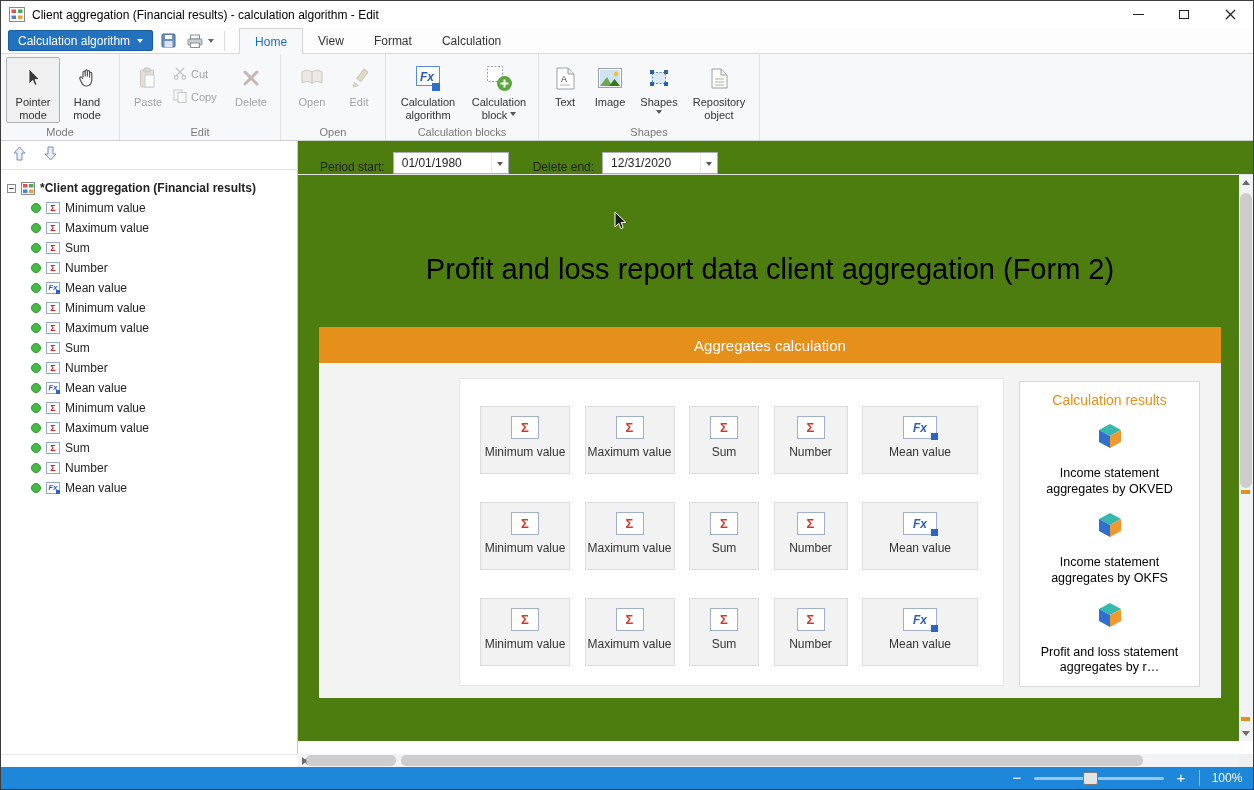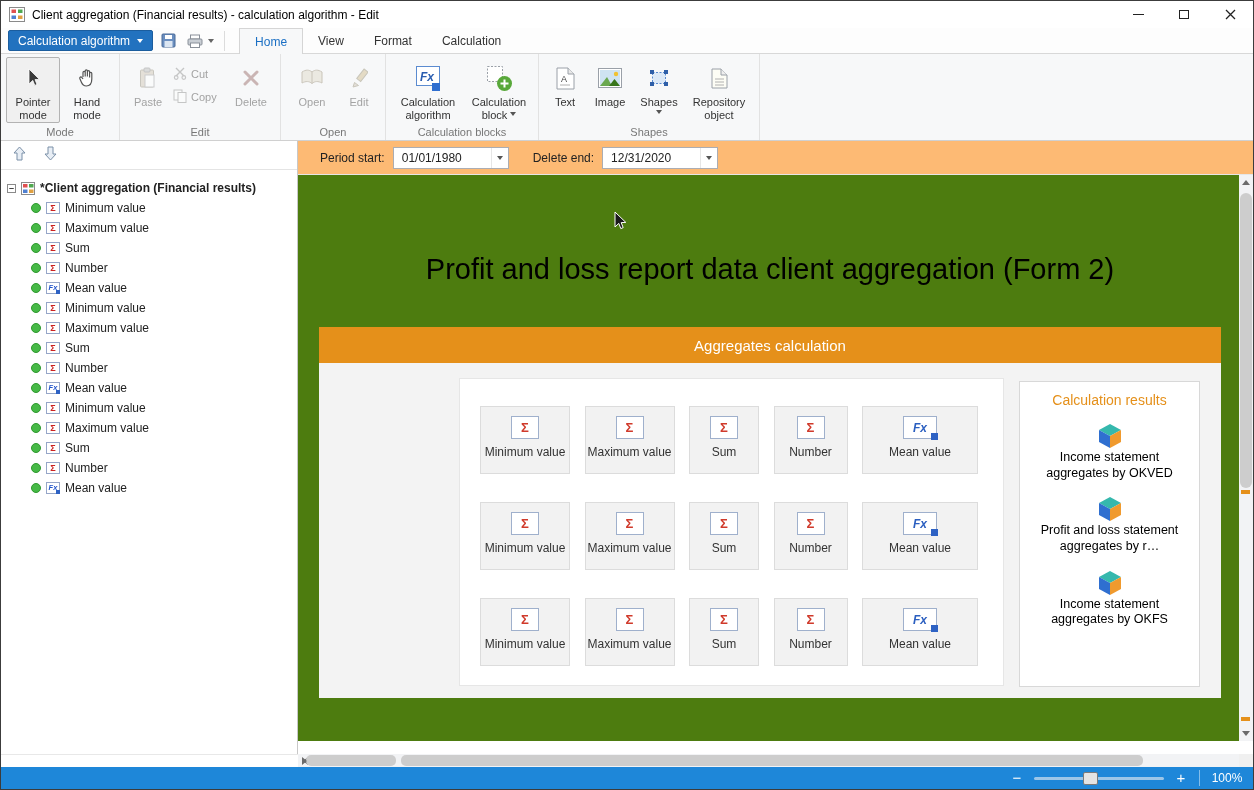--- a/index.html
+++ b/index.html
@@ -50,21 +50,21 @@
   .tree { padding:8px 4px 0 6px; overflow:hidden; }
   .tree-root { display:flex; align-items:center; gap:5px; height:20px; font-weight:bold; }
   .expander { width:9px; height:9px; border:1px solid #8a8a8a; background:#fff; display:flex; align-items:center; justify-content:center; font-size:9px; line-height:7px; color:#333; }
   .tree-item { display:flex; align-items:center; gap:5px; height:20px; padding-left:24px; }
   .dot { width:10px; height:10px; border-radius:50%; background:#46b946; border:1px solid #2f9a2f; }
   .mini { width:14px; height:12px; background:#fff; border:1px solid #96a6c8; font-size:9px; font-weight:bold; color:#cc2222; display:flex; align-items:center; justify-content:center; line-height:1; position:relative; }
   .mini.fx { color:#2255cc; font-style:italic; font-size:7.5px; }
   .mini.fx::after { content:""; position:absolute; right:-1px; bottom:-1px; width:4px; height:4px; background:#2e62c4; }
 
   .main { position:relative; flex:1; }
-  .period-bar { position:absolute; top:0; left:0; right:0; height:34px; background:#fdba74; border-bottom:1px solid #e6e6e6; display:flex; align-items:center; padding-left:22px; }
+  .period-bar { position:absolute; top:0; left:0; right:0; height:34px; background:#4d7c0f; border-bottom:1px solid #e6e6e6; display:flex; align-items:flex-end; padding-left:22px; }
   .plabel { font-size:12px; color:#222; }
   .combo { width:116px; height:22px; background:#fff; border:1px solid #abadb3; display:flex; align-items:center; margin-left:8px; }
   .combo .val { flex:1; padding-left:8px; font-size:12px; }
   .combo .cbtn { width:17px; height:100%; display:flex; align-items:center; justify-content:center; color:#555; border-left:1px solid #e6e6e6; }
   .gap24 { width:24px; }
 
   .canvas { position:absolute; top:34px; left:0; right:14px; bottom:13px; background:#4d7c0f; overflow:hidden; }
   .cwrap { position:absolute; left:21px; top:0; width:902px; }
   .ctitle { margin-top:78px; text-align:center; font-size:29px; color:#000; }
   .cheader { margin-top:41px; height:36px; background:#E5901A; color:#fff; display:flex; align-items:center; justify-content:center; font-size:15px; }
@@ -74,21 +74,21 @@
   .midpanel { position:absolute; left:140px; top:15px; width:545px; height:308px; background:#fff; border:1px solid #e6e6e6; padding-top:27px; }
   .crow { display:flex; justify-content:space-between; height:68px; margin:0 25px 28px 20px; }
   .cblock { background:#f2f2f2; border:1px solid #dcdcdc; display:flex; flex-direction:column; align-items:center; }
   .bicon { margin-top:9px; width:28px; height:23px; background:#fff; border:1px solid #9FB0CC; color:#D03A2B; font-weight:bold; font-size:13px; display:flex; align-items:center; justify-content:center; position:relative; }
   .bicon.fxi { width:34px; color:#2b5fc0; font-style:italic; font-size:12px; }
   .bicon.fxi::after { content:""; position:absolute; right:-2px; bottom:-2px; width:7px; height:7px; background:#2e62c4; }
   .bl { margin-top:6px; font-size:12px; color:#333; }
   .results { position:absolute; left:700px; top:18px; width:181px; height:306px; background:#fff; border:1px solid #d8d8d8; display:flex; flex-direction:column; align-items:center; padding-top:10px; }
   .rtitle { color:#E5901A; font-weight:normal; font-size:14px; }
   .ritem { margin-top:14px; display:flex; flex-direction:column; align-items:center; }
-  .rlabel { margin-top:0; width:140px; text-align:center; font-size:12.5px; line-height:1.25; color:#000; }
+  .rlabel { margin-top:16px; width:140px; text-align:center; font-size:12.5px; line-height:1.25; color:#000; }
 
   
   .mcursor { position:absolute; left:316px; top:36px; }
 
   
   .vscroll { position:absolute; top:34px; right:0; width:14px; bottom:13px; background:#f2f3f5; }
   .sbtn { position:absolute; left:0; right:0; height:14px; display:flex; align-items:center; justify-content:center; }
   .tri-up { width:0;height:0;border:4px solid transparent;border-bottom:5px solid #6b6b6b; margin-top:-3px;}
   .tri-down { width:0;height:0;border:4px solid transparent;border-top:5px solid #6b6b6b; margin-top:3px;}
   .tri-left { width:0;height:0;border:4px solid transparent;border-right:5px solid #6b6b6b; margin-left:-3px;}
@@ -560,29 +560,29 @@
                     <polygon points="24,8 13,14 13,26 24,20" fill="#f09a2e"></polygon>
                   </svg>
                 <div class="rlabel">Income statement aggregates by OKVED</div>
               </div>
               <div class="ritem">
                 <svg width="26" height="28">
                     <polygon points="13,2 24,8 13,14 2,8" fill="#35b8ad"></polygon>
                     <polygon points="2,8 13,14 13,26 2,20" fill="#2f6fd0"></polygon>
                     <polygon points="24,8 13,14 13,26 24,20" fill="#f09a2e"></polygon>
                   </svg>
-                <div class="rlabel">Profit and loss statement aggregates by r…</div>
+                <div class="rlabel">Income statement aggregates by OKFS</div>
               </div>
               <div class="ritem">
                 <svg width="26" height="28">
                     <polygon points="13,2 24,8 13,14 2,8" fill="#35b8ad"></polygon>
                     <polygon points="2,8 13,14 13,26 2,20" fill="#2f6fd0"></polygon>
                     <polygon points="24,8 13,14 13,26 24,20" fill="#f09a2e"></polygon>
                   </svg>
-                <div class="rlabel">Income statement aggregates by OKFS</div>
+                <div class="rlabel">Profit and loss statement aggregates by r…</div>
               </div>
             </div>
 
           </div>
         </div>
 
         <svg class="mcursor" width="14" height="20">
             <path d="M1 1 L1 16 L4.8 12.4 L6.8 17.6 L9.2 16.6 L7.2 11.6 L11.8 11.4 Z" fill="#1a1a1a" stroke="#fff" stroke-width="1"></path>
           </svg>
       </div>

